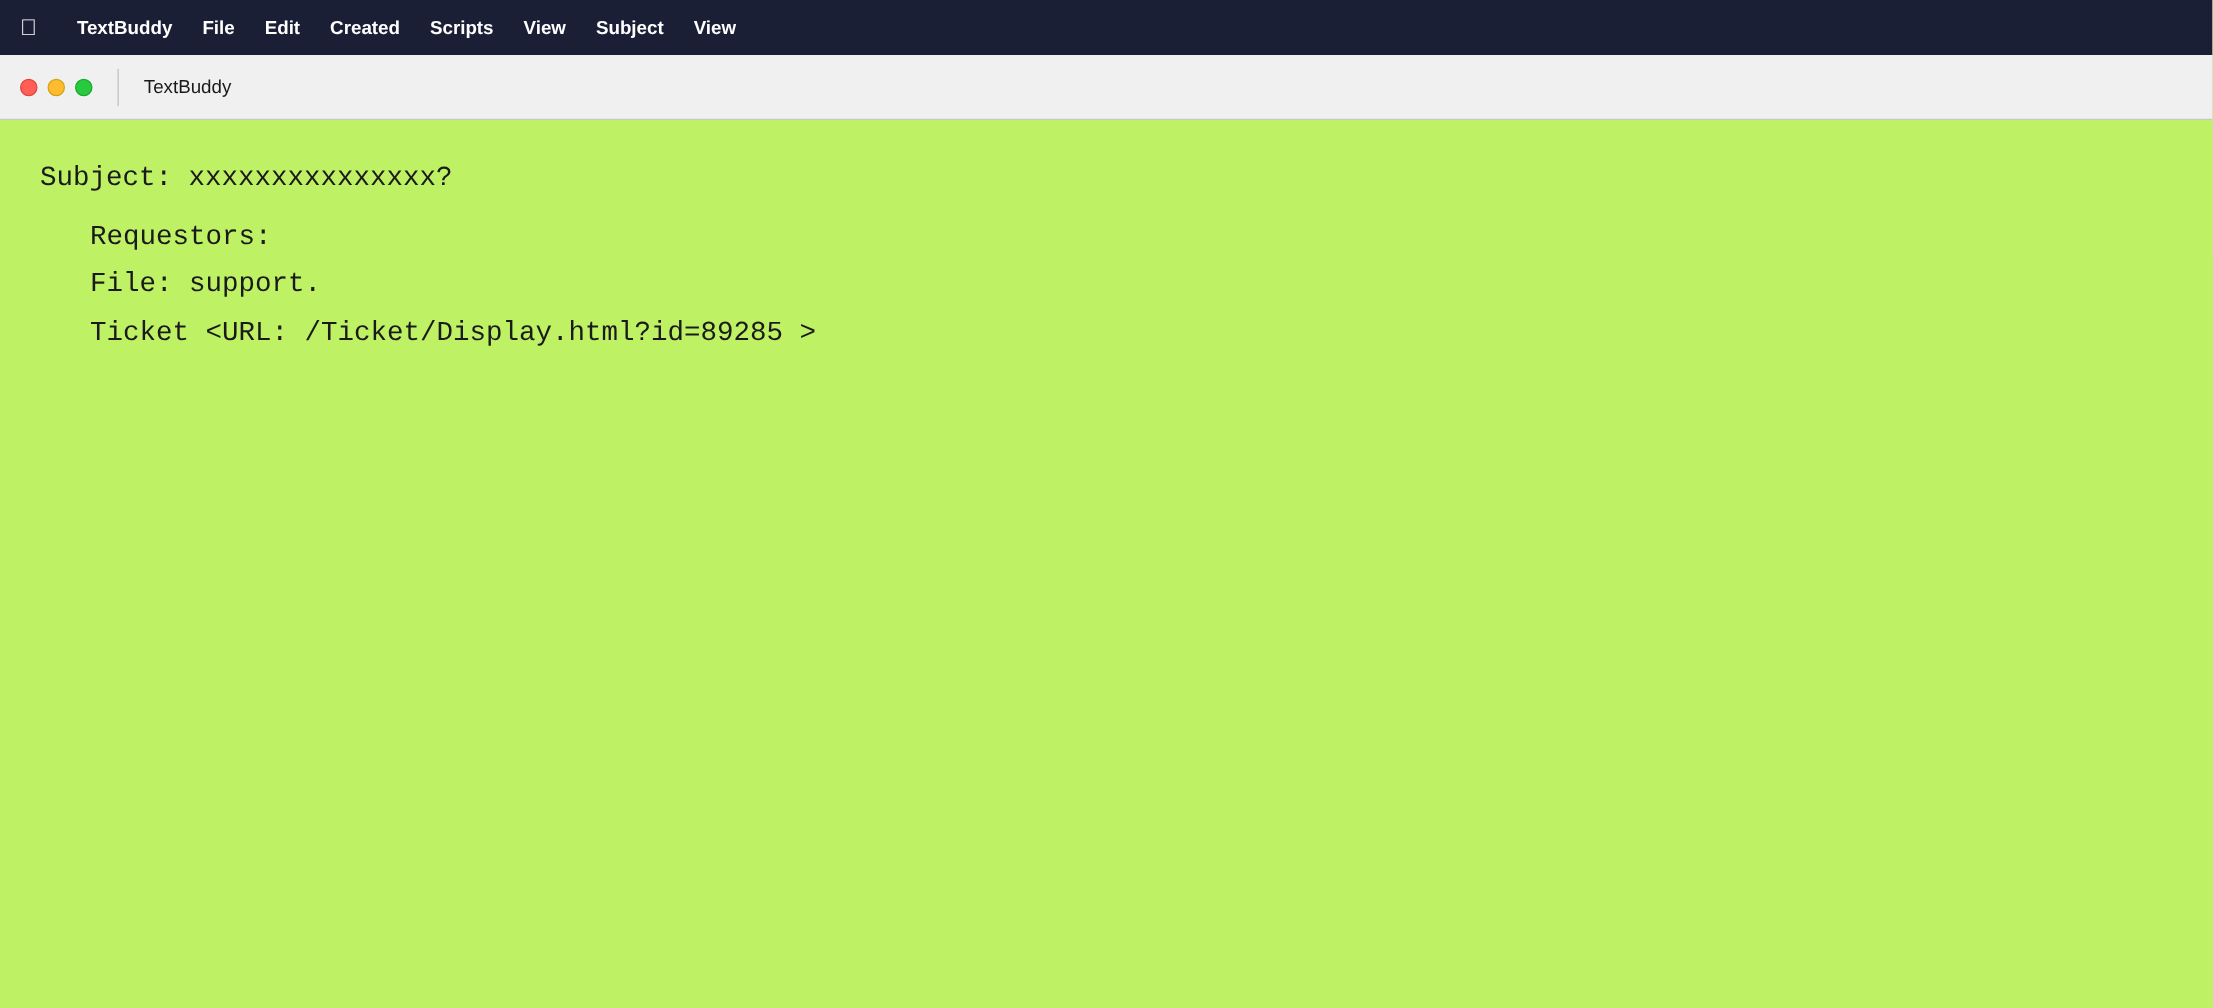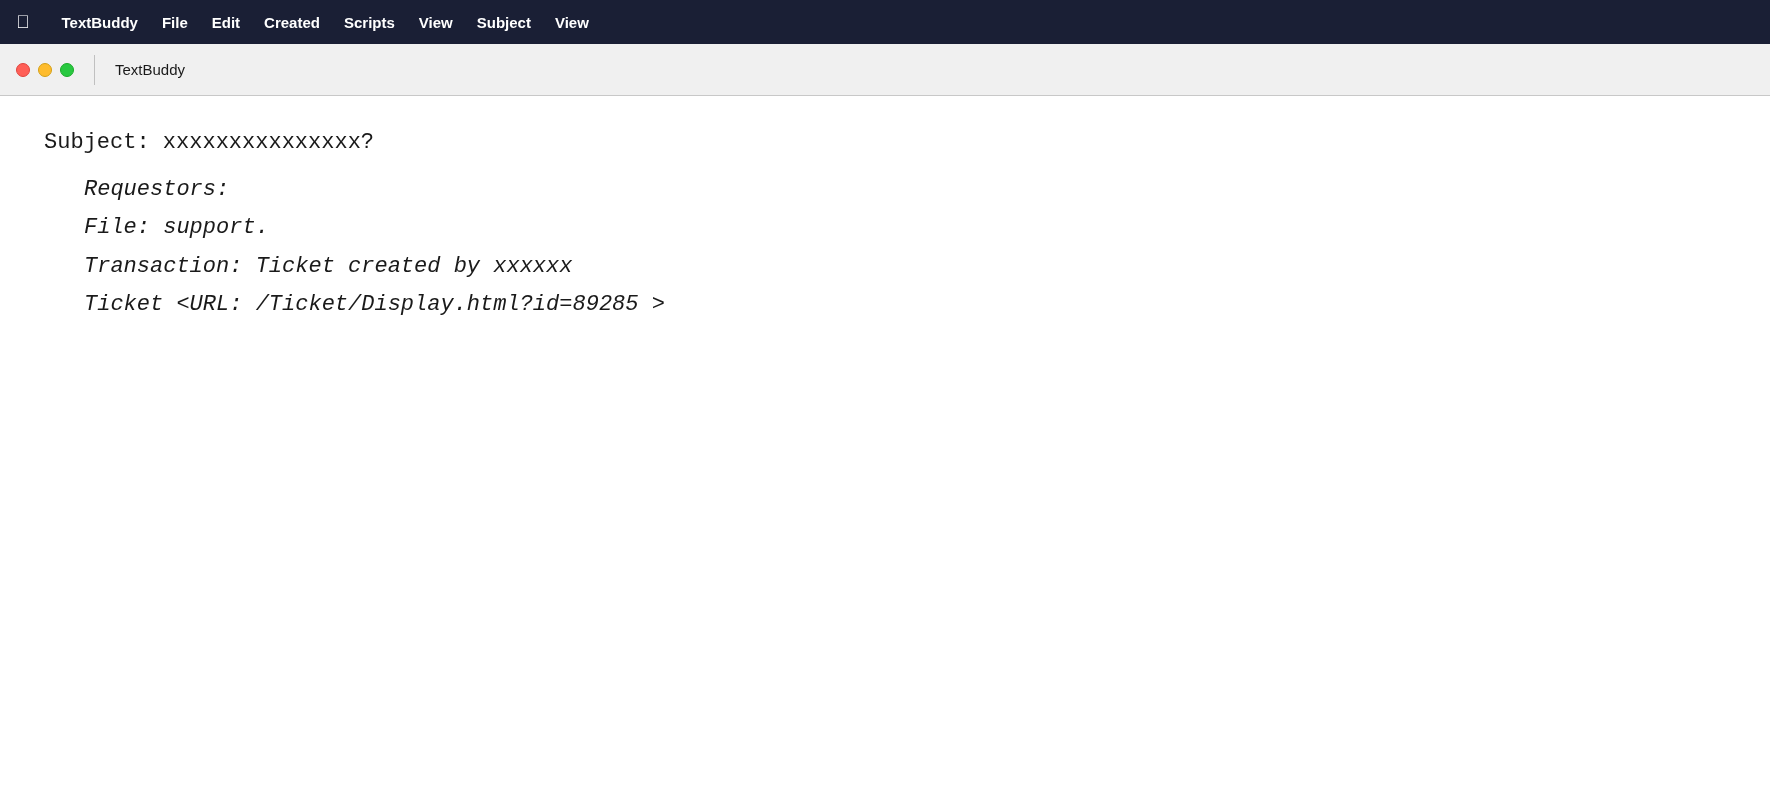--- a/index.html
+++ b/index.html
@@ -106,39 +106,38 @@
 
     .titlebar-title {
       font-size: 15px;
       font-weight: 500;
       color: #1a1a1a;
     }
 
     
     .content {
       flex: 1;
-      background: #ffffff;
-      padding: 28px 44px;
+      background: #bef264;
+      padding: 28px 32px;
       overflow: auto;
     }
 
     .text-content {
       font-family: 'Courier New', Courier, monospace;
       font-size: 22px;
       line-height: 1.75;
       color: #1a1a1a;
     }
 
     .subject-line {
       margin-bottom: 8px;
     }
 
     .indented {
       padding-left: 40px;
-      font-style: italic;
     }
   </style>
 </head>
 <body>
 
 <div class="menubar">
   <span class="menubar-apple"></span>
   <span class="menubar-item" style="font-weight:bold;">TextBuddy</span>
   <span class="menubar-item">File</span>
   <span class="menubar-item">Edit</span>
@@ -167,21 +166,18 @@
         <span>Subject: xxxxxxxxxxxxxxx?</span>
       </div>
       <div class="indented">
         <div>
           <span>Requestors:</span>
         </div>
         <div>
           <span>File: support.</span>
         </div>
         <div>
-          <span>Transaction: Ticket created by xxxxxx</span>
-        </div>
-        <div>
           <span>Ticket &lt;URL: /Ticket/Display.html?id=89285 &gt;</span>
         </div>
       </div>
     </div>
   </div>
 </div>
 
 </body></html>

